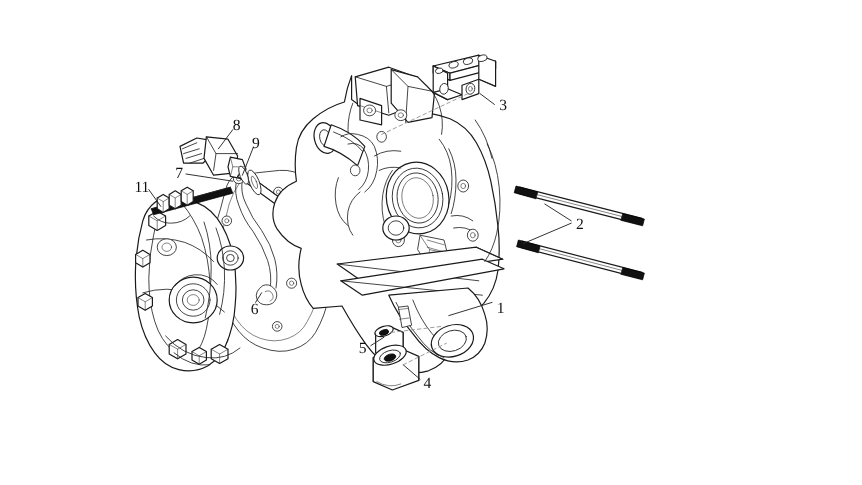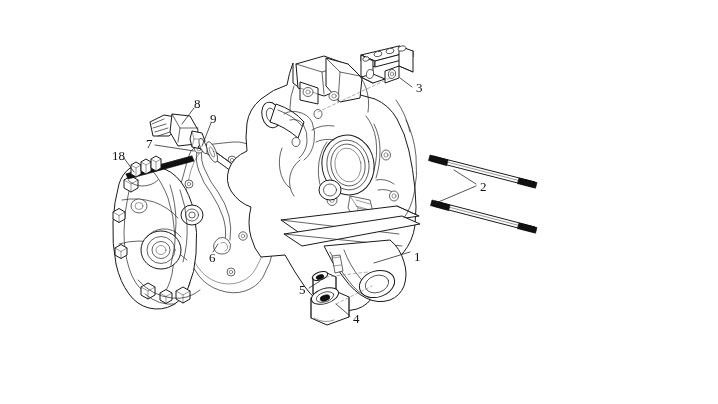--- a/index.html
+++ b/index.html
@@ -358,15 +358,15 @@
 
   <div class="callout" style="left:414px; top:250px;">1</div>
   <div class="callout" style="left:480px; top:180px;">2</div>
   <div class="callout" style="left:416px; top:81px;">3</div>
   <div class="callout" style="left:353px; top:312px;">4</div>
   <div class="callout" style="left:299px; top:283px;">5</div>
   <div class="callout" style="left:209px; top:251px;">6</div>
   <div class="callout" style="left:146px; top:137px;">7</div>
   <div class="callout" style="left:194px; top:97px;">8</div>
   <div class="callout" style="left:210px; top:112px;">9</div>
-  <div class="callout" style="left:112px; top:149px;">18</div>
+  <div class="callout" style="left:112px; top:149px;">11</div>
 
 </div>
 
 </body></html>

